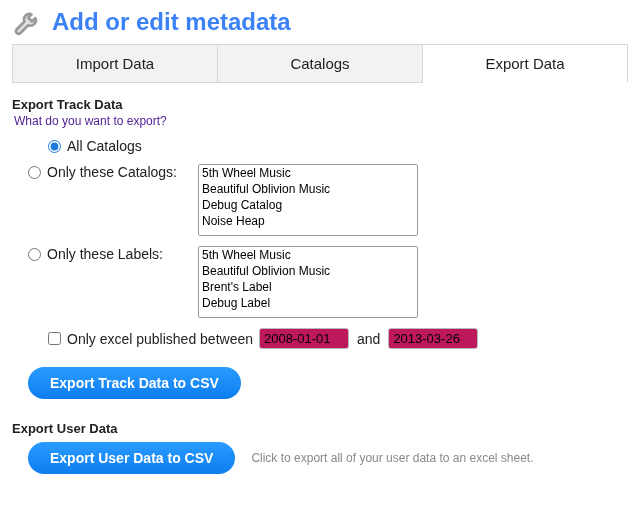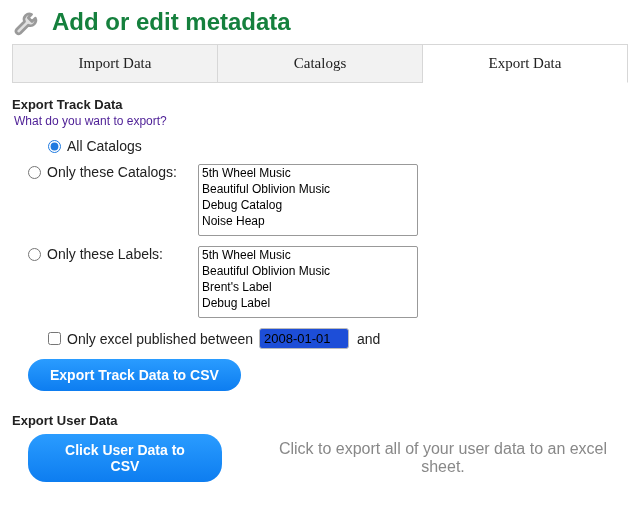--- a/index.html
+++ b/index.html
@@ -23,28 +23,27 @@
   .wrench {
     width: 32px;
     height: 32px;
     margin-right: 8px;
     flex: none;
   }
   .wrench svg { width: 100%; height: 100%; }
   .page-title {
     font-size: 24px;
     font-weight: 700;
-    color: #15803d;
+    color: #3b82f6;
   }
   .tabs {
     display: flex;
     width: 100%;
     border: none;
     margin-bottom: 14px;
-    font-family: Liberation Serif, serif;
   }
   .tab {
     flex: 1;
     text-align: center;
     padding: 10px 0;
     font-size: 15px;
     border: 1px solid #d7d7d7;
     background: #f2f2f2;
     cursor: pointer;
     color: #222;
@@ -91,44 +90,45 @@
     border: 1px solid #999;
     background: #fff;
   }
   select.multi option { padding: 1px 3px; }
   .date-input {
     width: 90px;
     font-size: 13px;
     padding: 2px 4px;
     border: 1px solid #bbb;
     border-radius: 3px;
-    background: #1d4ed8;
+    background: #be185d;
   }
   .and-sep { margin: 0 8px; }
   .btn {
     display: inline-block;
     background: linear-gradient(#2a9cff, #0d7df0);
     color: #fff;
     font-weight: 700;
     font-size: 14px;
     padding: 8px 22px;
     border: none;
     border-radius: 18px;
     cursor: pointer;
+    margin-top: 8px;
   }
   .export-user-row {
     display: flex;
     align-items: center;
     margin-top: 6px;
     padding-left: 16px;
   }
   .export-user-hint {
-    font-size: 16px;
+    font-size: 12px;
     color: #888;
-    margin-left: 36px;
+    margin-left: 16px;
     text-align: center;
   }
 </style>
 </head>
 <body>
 
 <div class="page">
 
   <div class="header">
     <span class="wrench">
@@ -181,25 +181,26 @@
           <option>Brent's Label</option>
           <option>Debug Label</option>
         </select>
     </div>
 
     <div class="row center">
       <input type="checkbox" style="">
       <span class="label-text">Only excel published between</span>
       <input type="text" class="date-input" value="2008-01-01" style="">
       <span class="and-sep">and</span>
+      <input type="text" class="date-input" value="2013-03-26" style="">
     </div>
 
     <button class="btn">Export Track Data to CSV</button>
   </div>
 
   <h2 class="section-title" style="margin-top:22px">Export User Data</h2>
 
   <div class="export-user-row">
-    <button class="btn" style="margin-top:0">Click User Data to CSV</button>
+    <button class="btn" style="margin-top:0">Export User Data to CSV</button>
     <span class="export-user-hint">Click to export all of your user data to an excel sheet.</span>
   </div>
 
 </div>
 
 </body></html>

